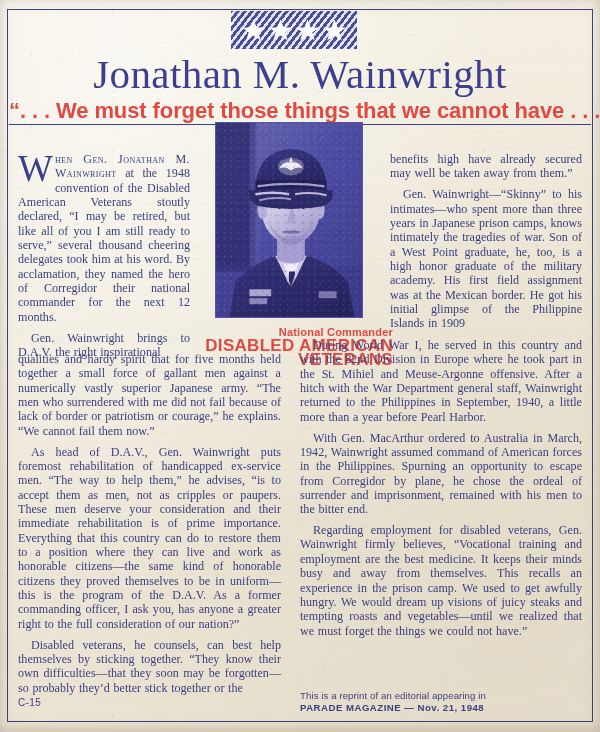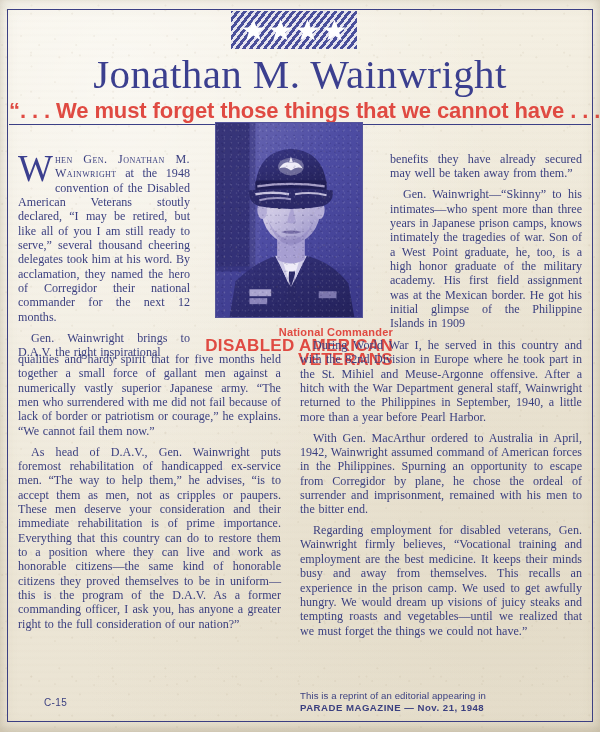--- a/index.html
+++ b/index.html
@@ -250,21 +250,20 @@
   #credit-line2 { font-weight: 700; letter-spacing: 0.5px; }
 
   #page-num {
     position: absolute;
     left: 18px;
     top: 697px;
     color: #3a3f80;
     font-family: "Liberation Sans", sans-serif;
     font-size: 10px;
     letter-spacing: 0.4px;
-    margin-left: 26px;
   }
 
   
   #edge-shadow {
     position: absolute;
     inset: 0;
     pointer-events: none;
     box-shadow:
       inset 0 0 18px rgba(120,104,74,0.16),
       inset 0 -3px 9px rgba(120,104,74,0.18);
@@ -402,32 +401,33 @@
     <div id="caption-line1">National Commander</div>
     <div id="caption-line2">DISABLED AMERICAN VETERANS</div>
   </div>
 
   <div id="col-left-top" class="col-text">
     <p class="para noindent"><span id="dropcap">W</span><span class="sc">hen Gen. Jonathan M. Wainwright</span><span> at the 1948 convention of the Disabled American Veterans stoutly declared, “I may be retired, but like all of you I am still ready to serve,” several thousand cheering delegates took him at his word. By acclamation, they named the hero of Corregidor their national commander for the next 12 months.</span></p>
     <p class="para">Gen. Wainwright brings to D.A.V. the right inspirational</p>
   </div>
 
   <div id="col-right-top" class="col-text">
-    <p class="para noindent">benefits they have already secured may well be taken away from them.”</p>
+    <p class="para noindent">benefits high have already secured may well be taken away from them.”</p>
     <p class="para">Gen. Wainwright—“Skinny” to his intimates—who spent more than three years in Japanese prison camps, knows intimately the tragedies of war. Son of a West Point graduate, he, too, is a high honor graduate of the military academy. His first field assignment was at the Mexican border. He got his initial glimpse of the Philippine Islands in 1909</p>
   </div>
 
   <div id="col-left-bottom" class="col-text">
     <p class="para noindent">qualities and hardy spirit that for five months held together a small force of gallant men against a numerically vastly superior Japanese army. “The men who surrendered with me did not fail because of lack of border or patriotism or courage,” he explains. “We cannot fail them now.”</p>
     <p class="para">As head of D.A.V., Gen. Wainwright puts foremost rehabilitation of handicapped ex-service men. “The way to help them,” he advises, “is to accept them as men, not as cripples or paupers. These men deserve your consideration and their immediate rehabilitation is of prime importance. Everything that this country can do to restore them to a position where they can live and work as honorable citizens—the same kind of honorable citizens they proved themselves to be in uniform—this is the program of the D.A.V. As a former commanding officer, I ask you, has anyone a greater right to the full consideration of our nation?”</p>
+    <p class="para">Disabled veterans, he counsels, can best help themselves by sticking together. “They know their own difficulties—that they soon may be forgotten—so probably they’d better stick together or the</p>
   </div>
 
   <div id="col-right-bottom" class="col-text">
     <p class="para">During World War I, he served in this country and with the 82nd Division in Europe where he took part in the St. Mihiel and Meuse-Argonne offensive. After a hitch with the War Department general staff, Wainwright returned to the Philippines in September, 1940, a little more than a year before Pearl Harbor.</p>
-    <p class="para">With Gen. MacArthur ordered to Australia in April, 1942, Wainwright assumed command of American forces in the Philippines. Spurning an opportunity to escape from Corregidor by plane, he chose the ordeal of surrender and imprisonment, remained with his men to the bitter end.</p>
+    <p class="para">With Gen. MacArthur ordered to Australia in March, 1942, Wainwright assumed command of American forces in the Philippines. Spurning an opportunity to escape from Corregidor by plane, he chose the ordeal of surrender and imprisonment, remained with his men to the bitter end.</p>
     <p class="para">Regarding employment for disabled veterans, Gen. Wainwright firmly believes, “Vocational training and employment are the best medicine. It keeps their minds busy and away from themselves. This recalls an experience in the prison camp. We used to get awfully hungry. We would dream up visions of juicy steaks and tempting roasts and vegetables—until we realized that we must forget the things we could not have.”</p>
   </div>
 
   <div id="credit">
     <div id="credit-line1">This is a reprint of an editorial appearing in</div>
     <div id="credit-line2">PARADE MAGAZINE — Nov. 21, 1948</div>
   </div>
 
   <div id="page-num">C-15</div>
 

